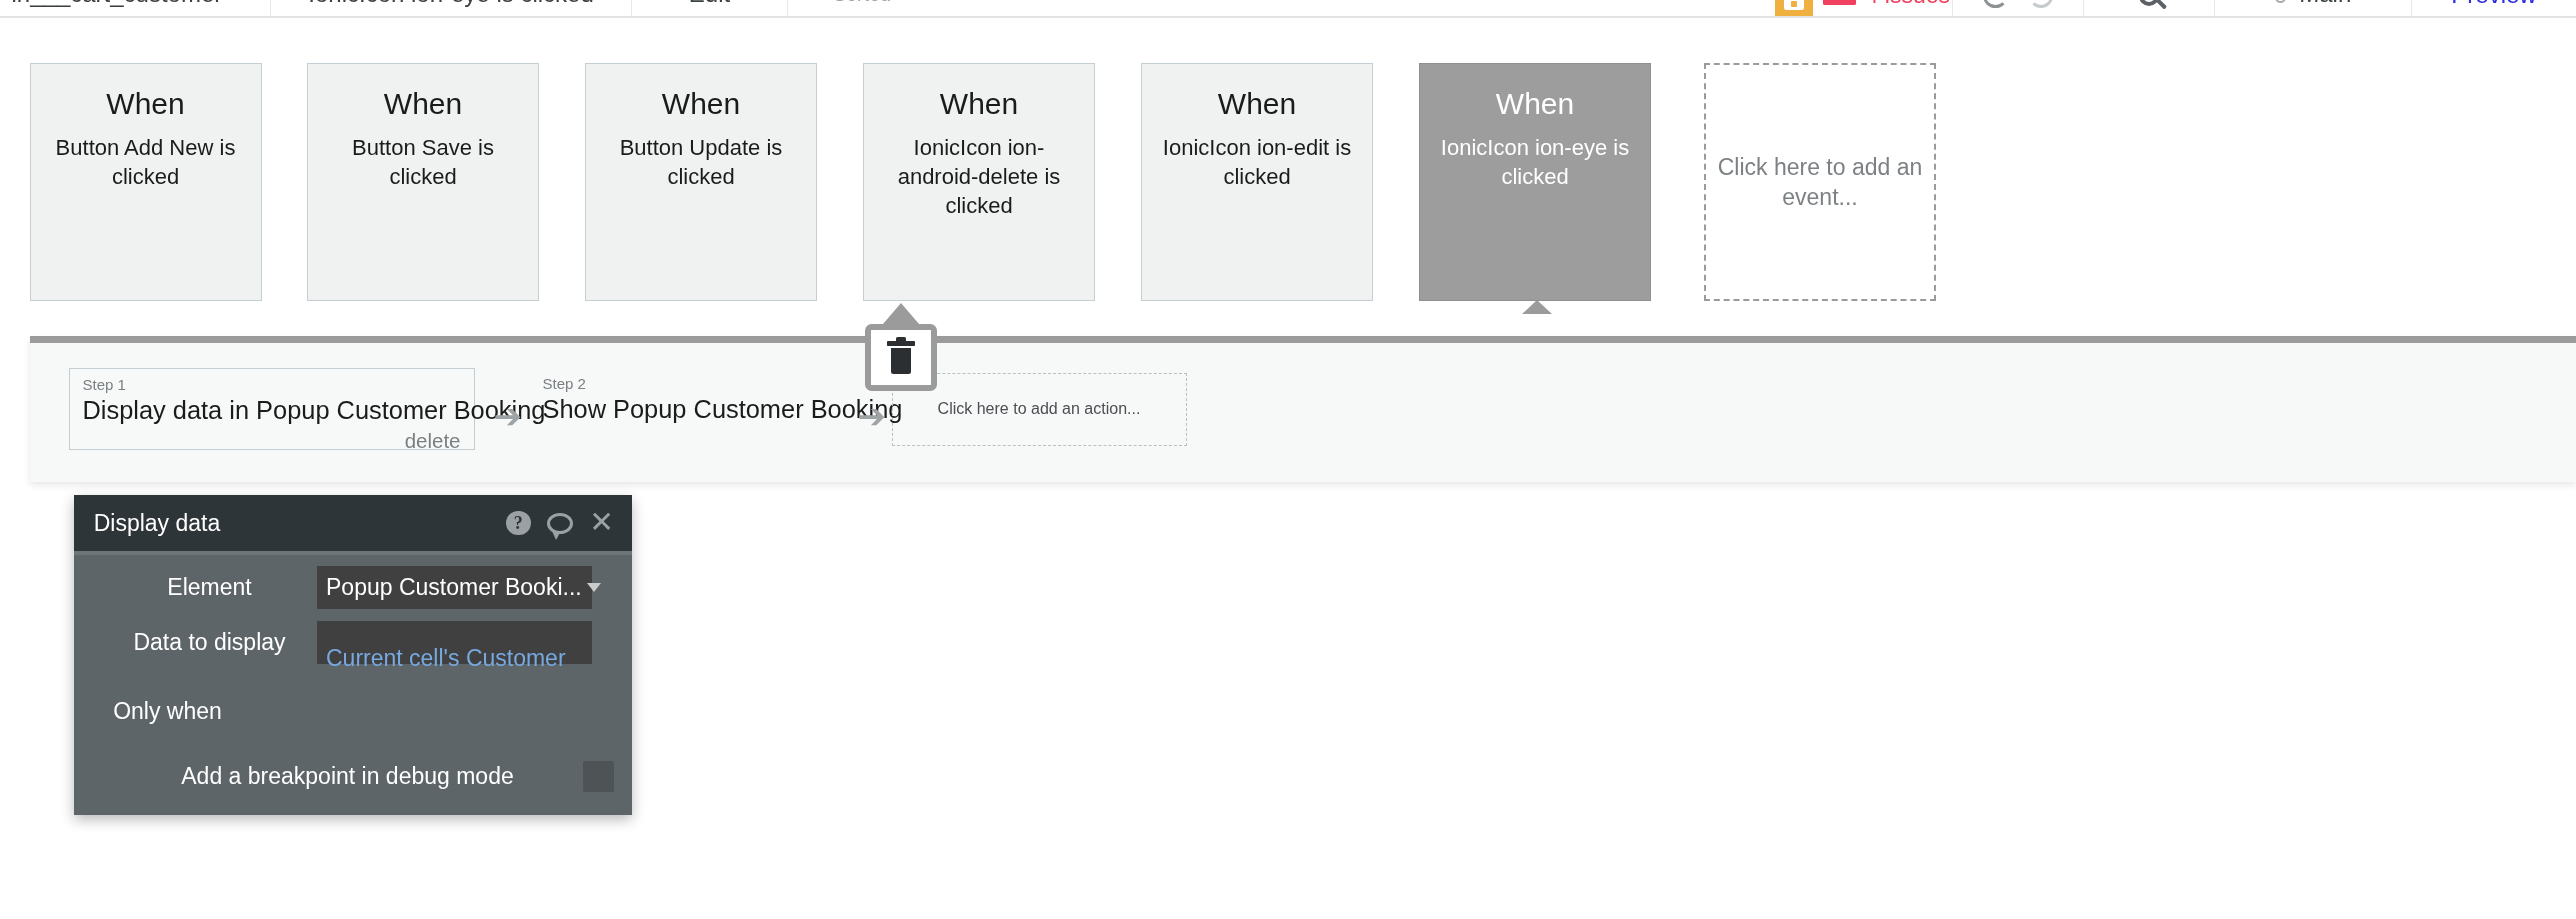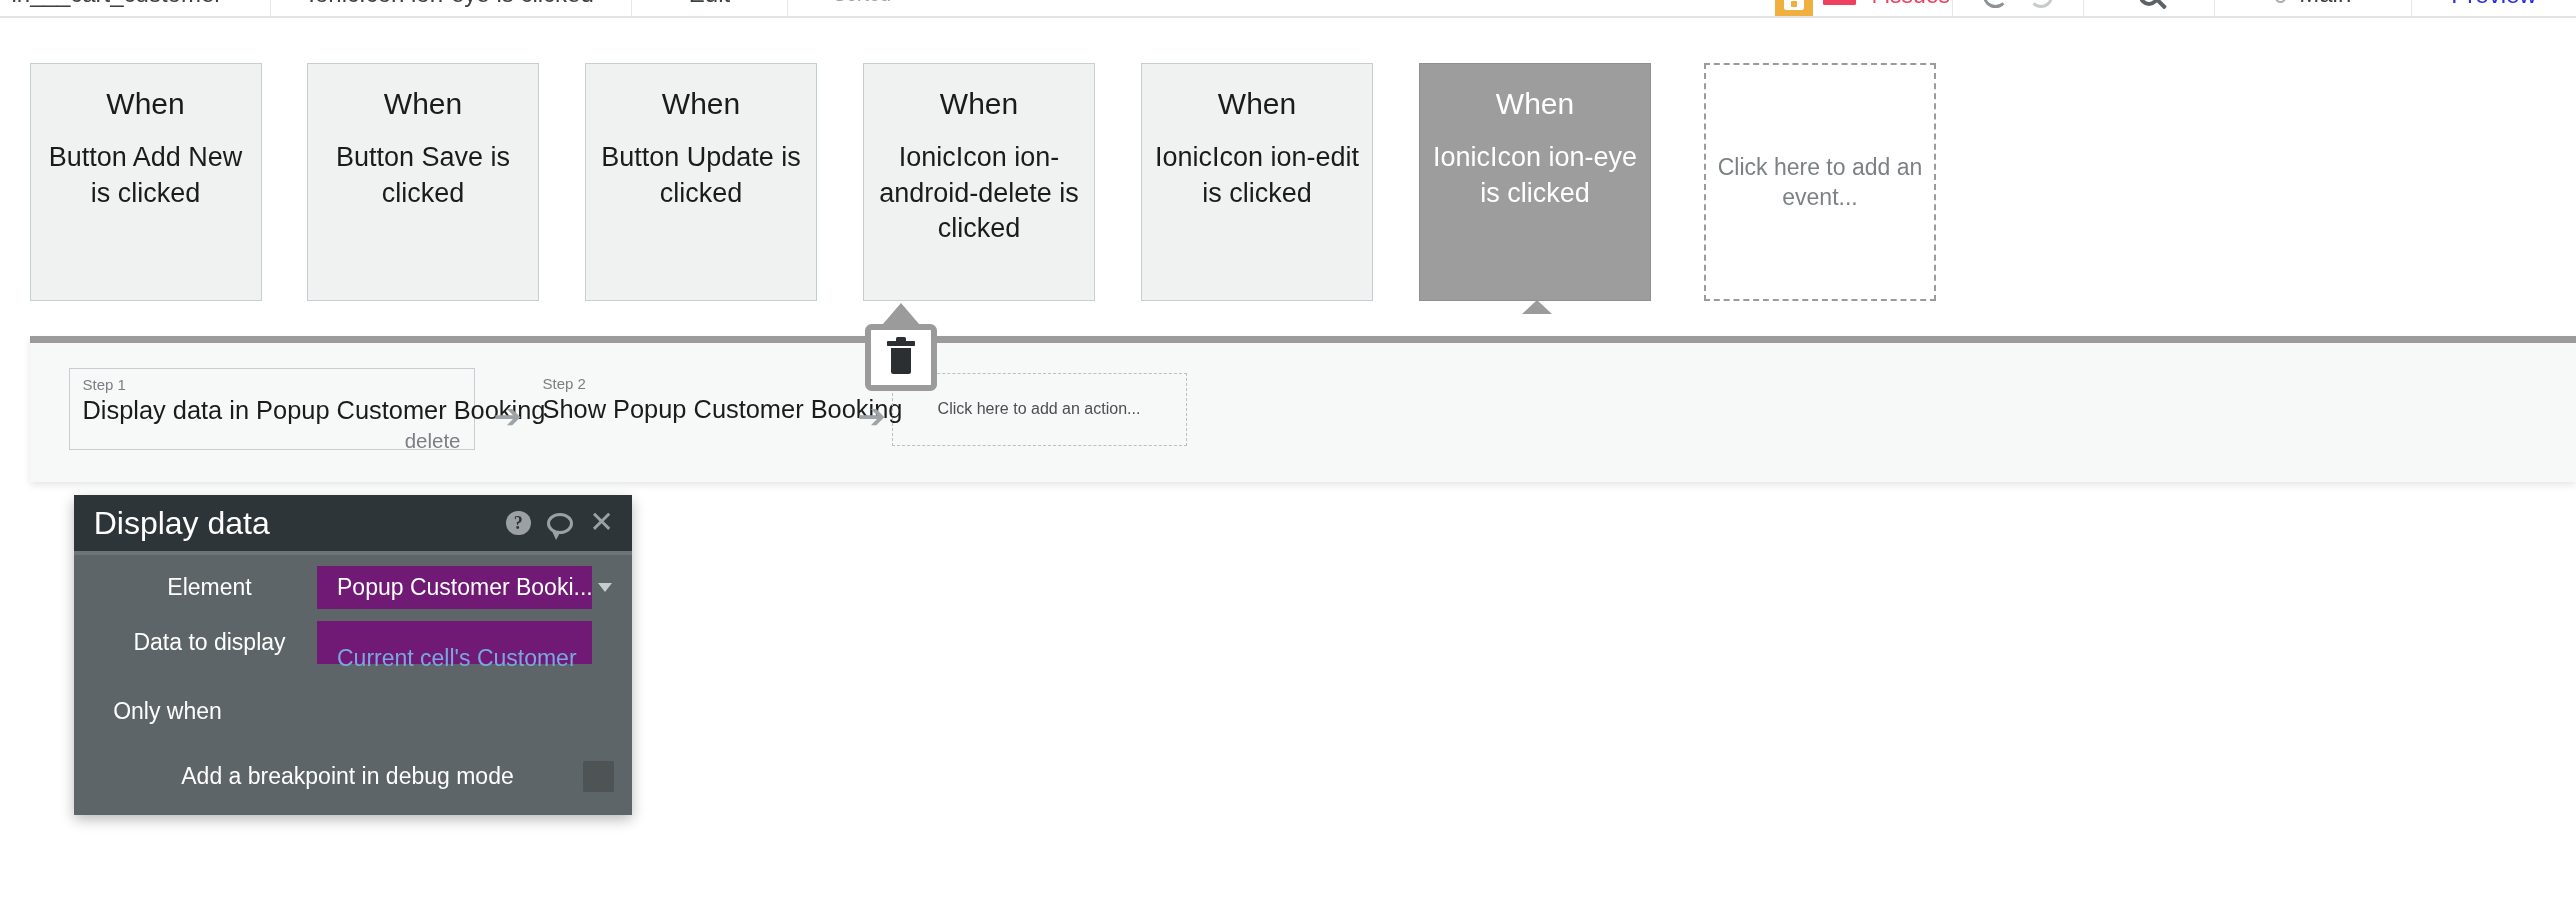--- a/index.html
+++ b/index.html
@@ -109,22 +109,22 @@
     width: 232px; height: 238px;
     background: #f0f2f2;
     border: 1.6px solid #c5ced2;
     padding-top: 23px;
   }
   .ev-card .when {
     font-size: 30px; color: #1b1b1b; text-align: center;
     font-weight: 400; line-height: 1.1;
   }
   .ev-card .desc {
-    margin-top: 20px;
-    font-size: 27px; color: #1b1b1b; text-align: center;
+    margin-top: 13px;
+    font-size: 22px; color: #1b1b1b; text-align: center;
     line-height: 1.32; padding: 0 9.8px;
   }
   .ev-card.selected {
     background: #9d9d9d;
     border-color: #8f8f8f;
   }
   .ev-card.selected .when,
   .ev-card.selected .desc { color: #ffffff; }
 
   .ev-card.add {
@@ -232,21 +232,21 @@
     z-index: 40;
   }
   .panel-head {
     height: 56px;
     background: #2e3539;
     display: flex; align-items: center;
     padding: 0 18px 0 19.7px;
   }
   .panel-title {
     flex: 1;
-    font-size: 32px; color: #ffffff; font-weight: 400;
+    font-size: 23px; color: #ffffff; font-weight: 400;
   }
   .head-icons { display: flex; align-items: center; gap: 16.4px; }
   .ico-help {
     width: 24.6px; height: 24.6px; border-radius: 50%;
     background: #9aa0a3;
     display:flex;align-items:center;justify-content:center;
     font-size: 18px; color: #2e3539; font-weight: bold;
     font-family: "Liberation Serif", serif;
   }
   .ico-chat {
@@ -271,24 +271,24 @@
   .prow {
     display: flex; align-items: center;
     padding: 0 18px 0 28px;
     min-height: 46px;
     margin-bottom: 8.2px;
   }
   .prow .plabel {
     font-size: 23px; color: #ffffff; width: 215px; flex: none;
   }
   .pfield {
-    background: #701a75;
+    background: #404040;
     height: 43px;
     display: flex; align-items: center;
-    padding: 0 20px;
+    padding: 0 9px;
     position: relative;
   }
   .pfield.w-dropdown { width: 275px; justify-content: space-between; }
   .pfield.w-full { width: 275px; }
   .pfield .ftext { font-size: 23px; color: #ffffff; white-space: nowrap; }
   .pfield .ftext.blue { color: #77a9e0; margin-top: 32px; }
   .caret-dn {
     width: 0;height: 0;
     border-left: 7.4px solid transparent;
     border-right: 7.4px solid transparent;

